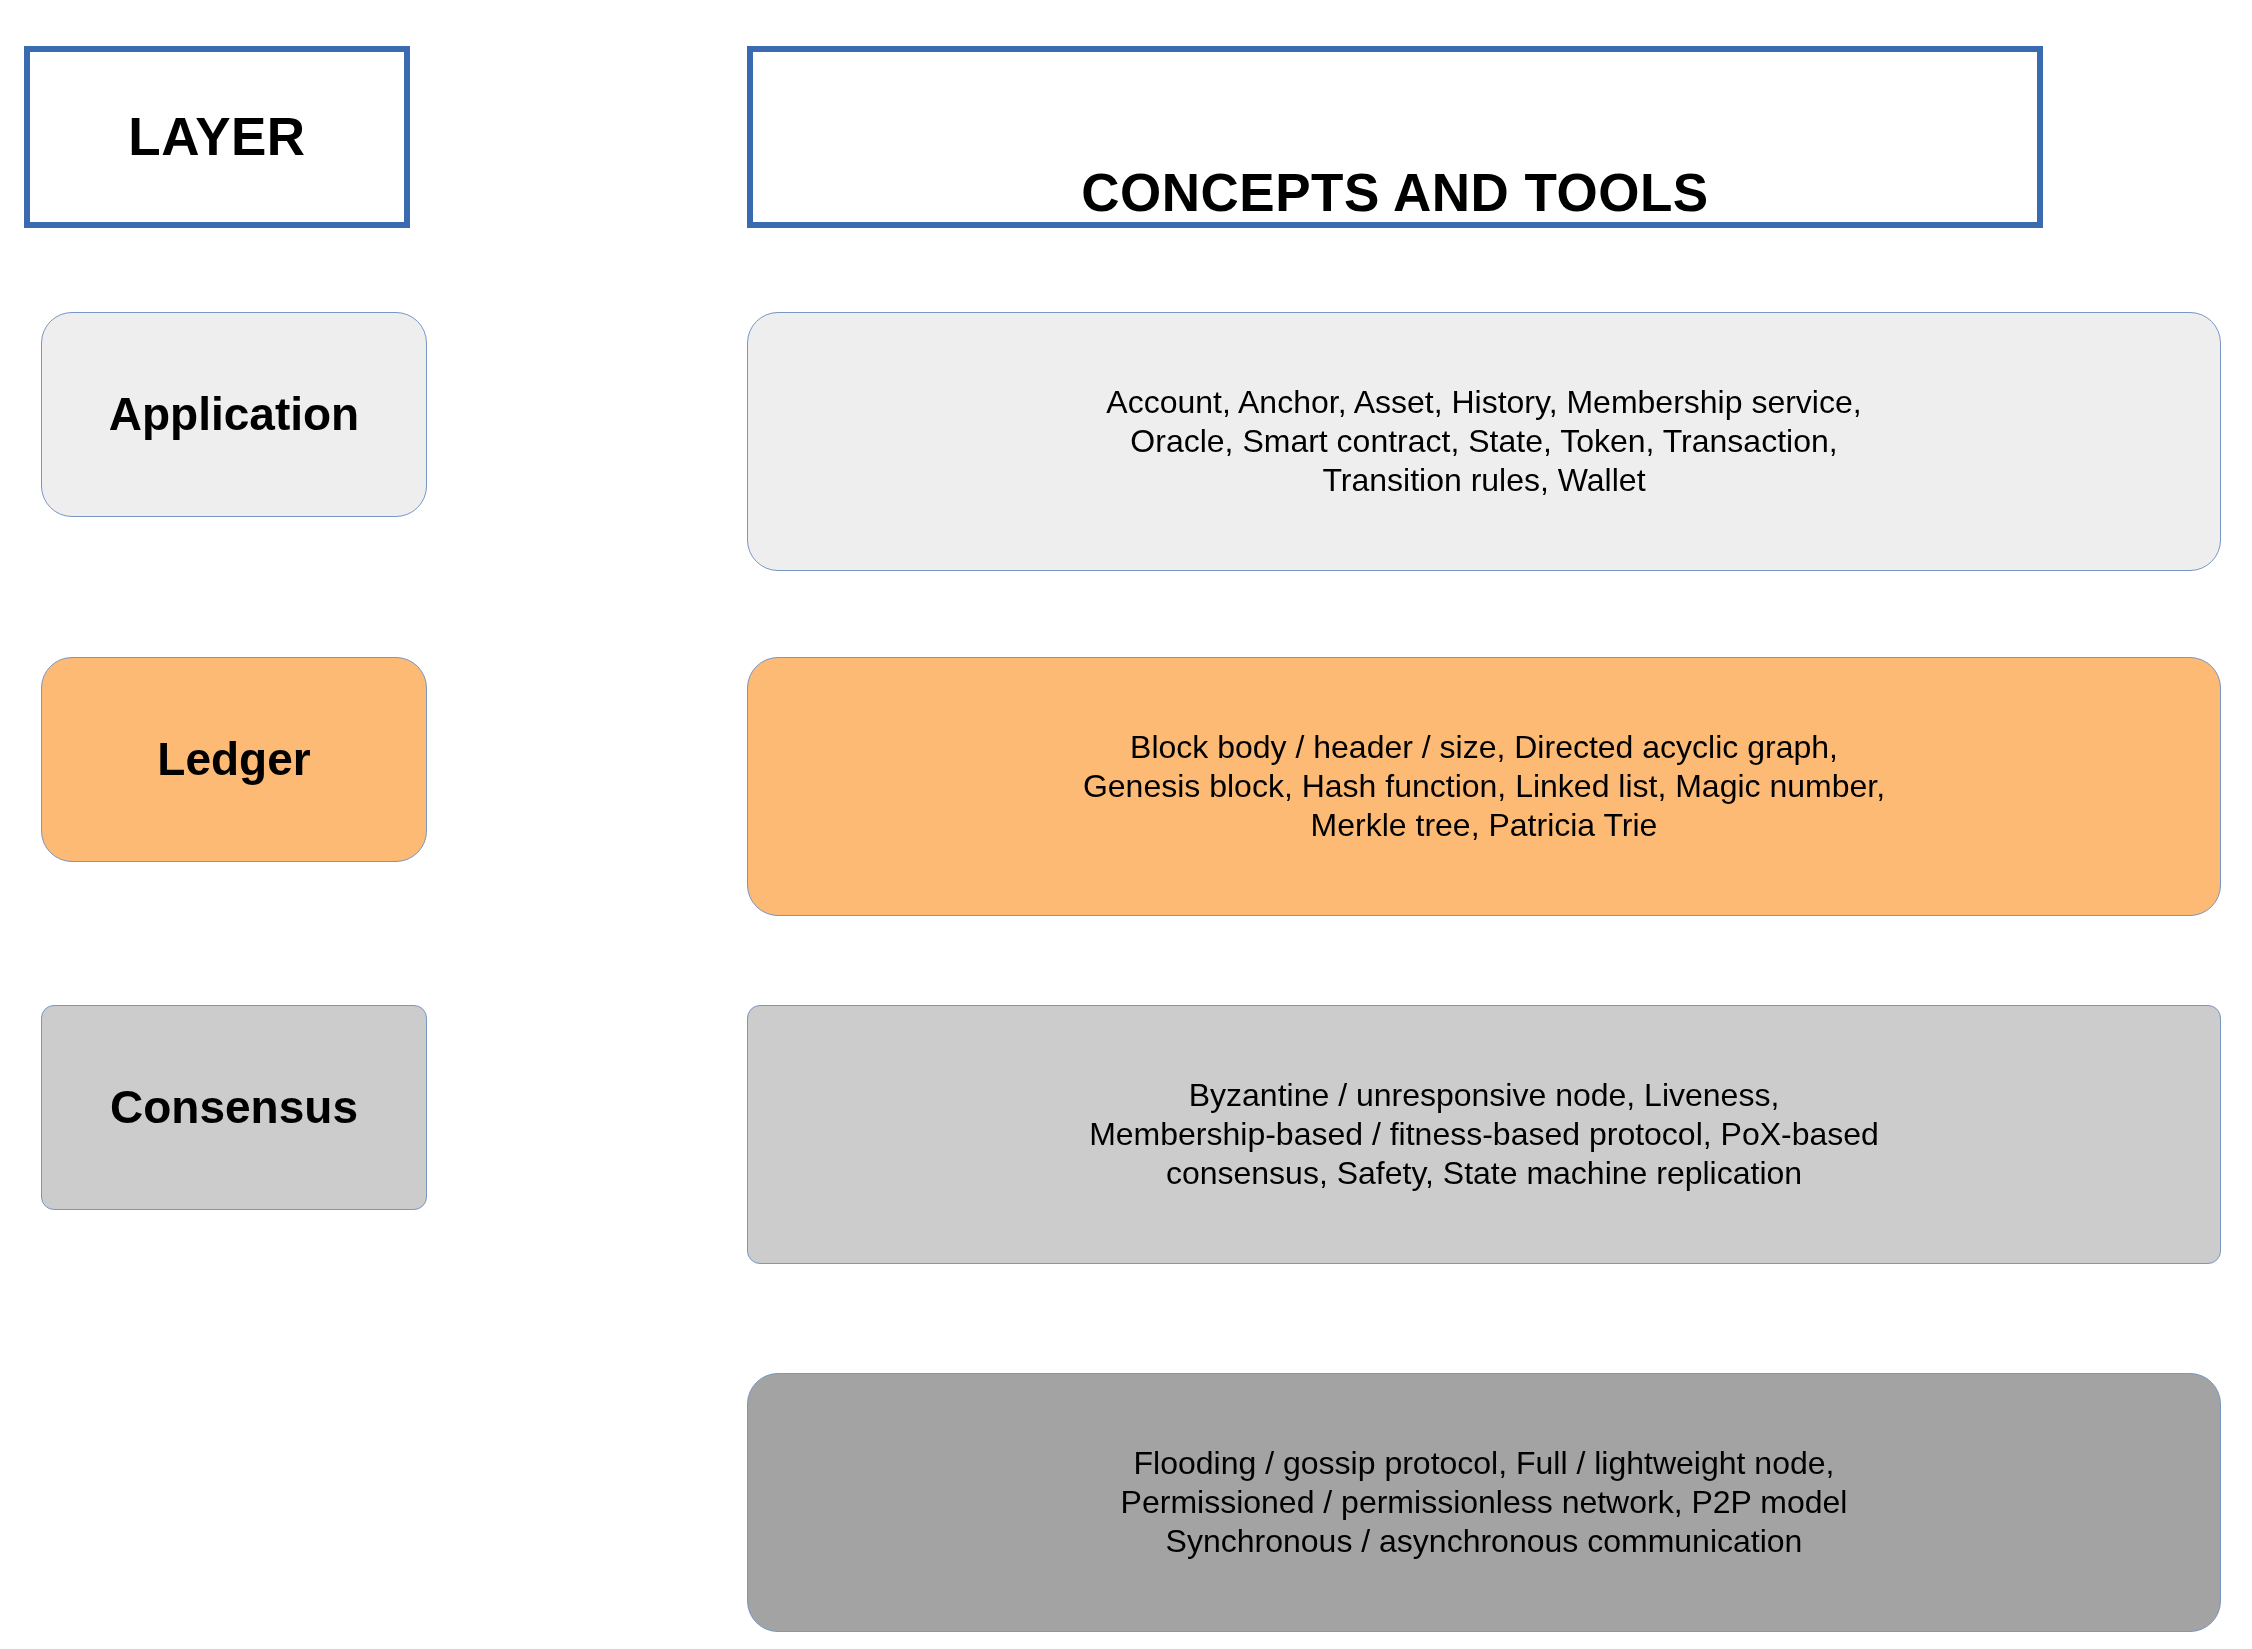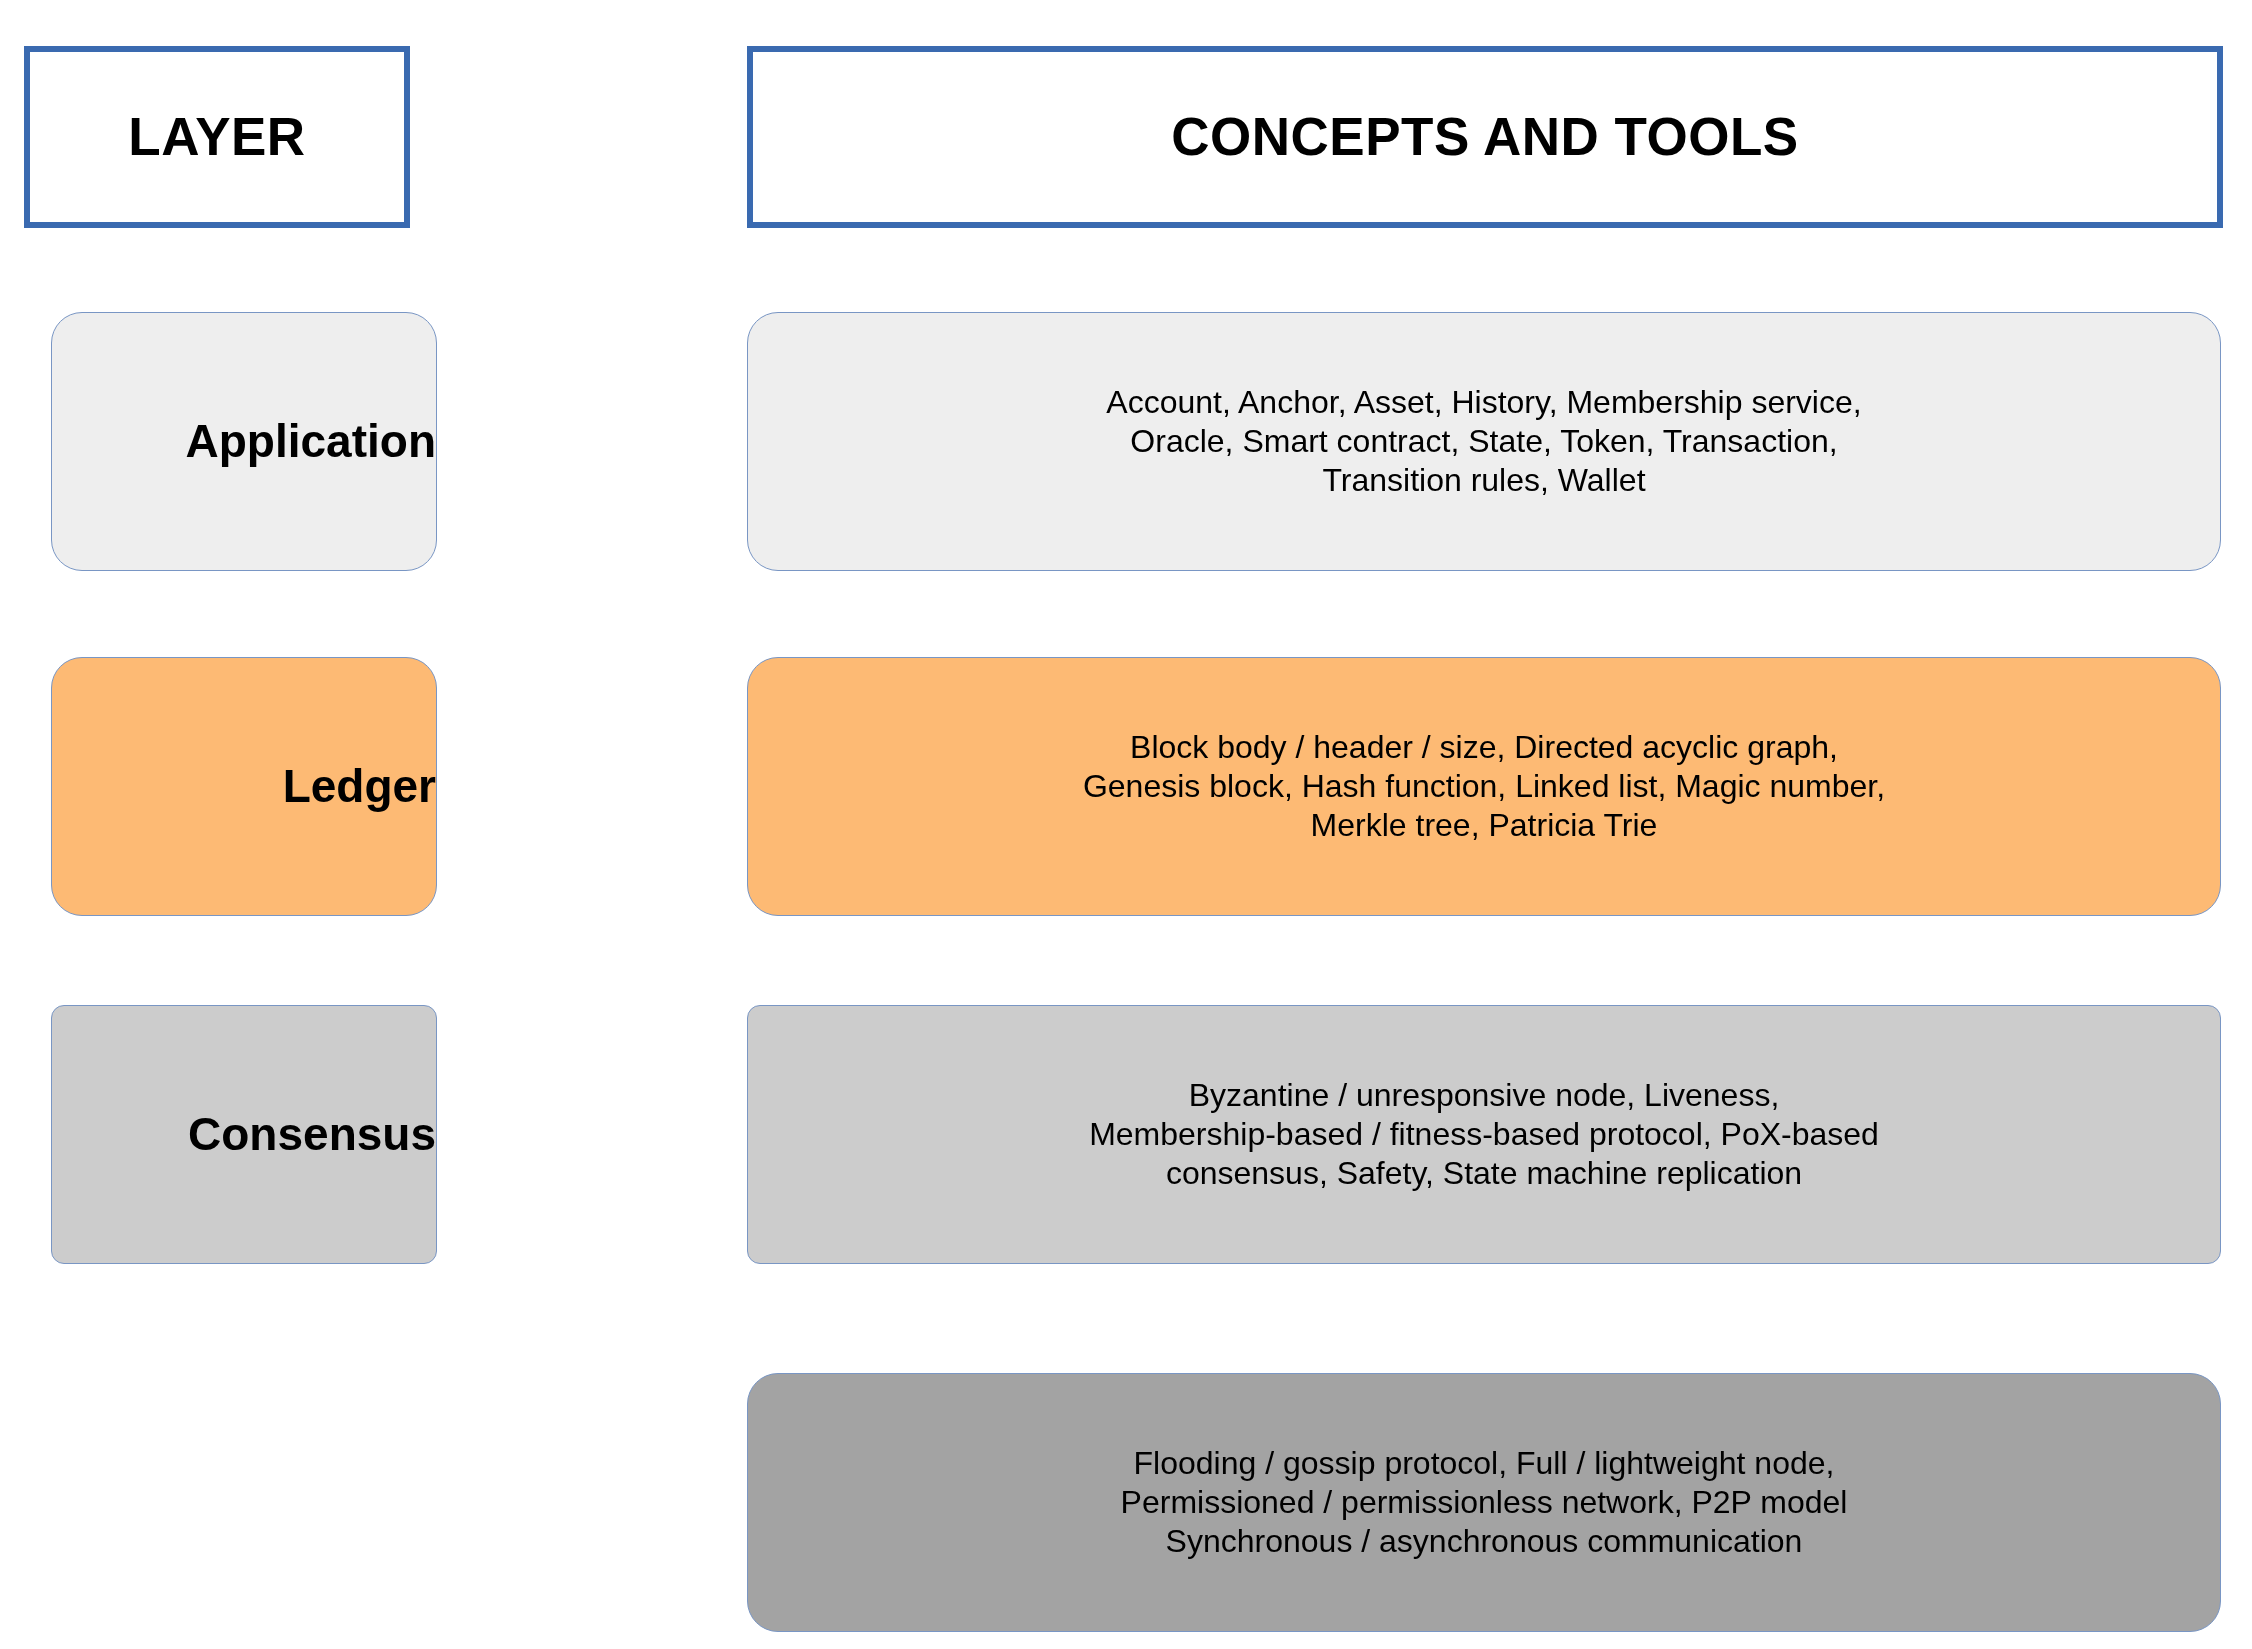--- a/index.html
+++ b/index.html
@@ -34,39 +34,38 @@
   .header-label {
     font-size: 53px;
     font-weight: bold;
     letter-spacing: 0.5px;
     line-height: 1.1;
     text-align: center;
     color: #000000;
   }
 
   #header-layer  { left: 24px;  top: 46px; width: 386px;  height: 182px; }
-  #header-tools  { left: 747px; top: 46px; width: 1476px; height: 182px; }
+  #header-tools  { left: 747px; top: 46px; width: 1296px; height: 182px; align-items: flex-end; }
 
   
   .layer-box,
   .concept-box {
     position: absolute;
     box-sizing: border-box;
     border: 1.8px solid #7996c4;
     border-radius: 31px;
     display: flex;
     align-items: center;
     justify-content: center;
   }
 
   .layer-box {
-    left: 51px;
+    left: 41px;
     width: 386px;
-    height: 259px;
-    justify-content: flex-end;
+    height: 205px;
   }
 
   .concept-box {
     left: 747px;
     width: 1474px;
     height: 259px;
   }
 
   .layer-label {
     font-size: 46px;

